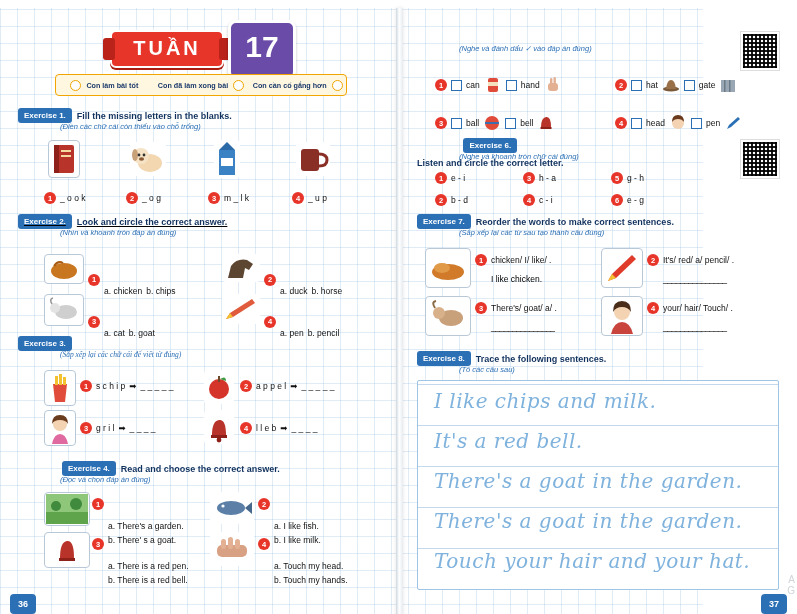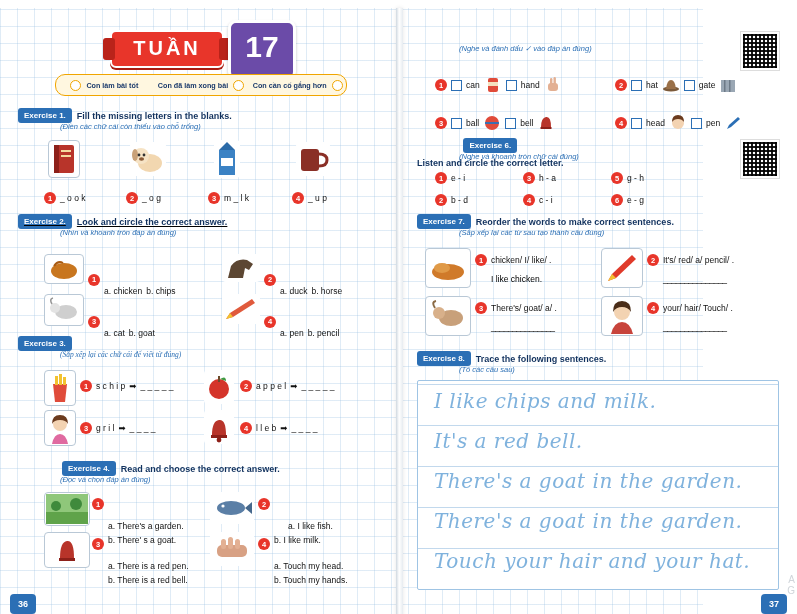--- a/index.html
+++ b/index.html
@@ -48,21 +48,21 @@
   }
   .week-num span{
     display:block;text-align:center;line-height:48px;color:#fff;font-size:30px;font-weight:bold;
   }
   .dots{position:absolute;left:120px;top:-2px;width:58px;height:8px;}
   .dots i{display:inline-block;width:6px;height:6px;border-radius:50%;background:#f2c230;margin-right:5px;}
 
   
   .assess{
     position:absolute;left:55px;top:66px;width:290px;height:20px;
-    border:1px solid #f0a500;border-radius:10px;background:#fff7e0;
+    border:1px solid #f0a500;border-radius:4px;background:#fff7e0;
     display:flex;align-items:center;
   }
   .assess .cell{flex:1;display:flex;align-items:center;justify-content:center;gap:5px;font-size:7.2px;color:#1b3a6b;font-weight:bold;}
   .assess .circ{width:9px;height:9px;border:1px solid #f0a500;border-radius:50%;background:#fff;}
 
   
   .exbar{position:absolute;display:flex;align-items:center;gap:5px;}
   .extag{
     background:#2b6fb5;color:#fff;font-size:8px;font-weight:bold;
     padding:3px 6px;border-radius:3px;white-space:nowrap;
@@ -332,21 +332,21 @@
     <div class="pic" style="position:absolute;left:210px;top:484px;width:44px;height:32px;border:none;">
       <svg width="42" height="30" viewBox="0 0 42 30">
           <ellipse cx="20" cy="15" rx="14" ry="7" fill="#5b7fa6"></ellipse>
           <path d="M34 15 l7 -6 v12 z" fill="#46688c"></path>
           <circle cx="12" cy="13" r="1.6" fill="#fff"></circle>
         </svg>
     </div>
     <div class="item" style="left:258px;top:490px;align-items:flex-start;">
       <span class="num">2</span>
       <span>
-        <span class="opt" style="display:block;padding-left:14px;">a. I like fish.</span>
+        <span class="opt" style="display:block;">a. I like fish.</span>
         <span class="opt" style="display:block;margin-top:4px;">b. I like milk.</span>
       </span>
     </div>
 
     <div class="pic" style="position:absolute;left:44px;top:524px;width:44px;height:34px;">
       <svg width="42" height="32" viewBox="0 0 42 32">
           <path d="M14 24 q0 -16 7 -17 t7 17 z" fill="#b8342a"></path>
           <rect x="13" y="24" width="16" height="3" fill="#8d2019"></rect>
         </svg>
     </div>

